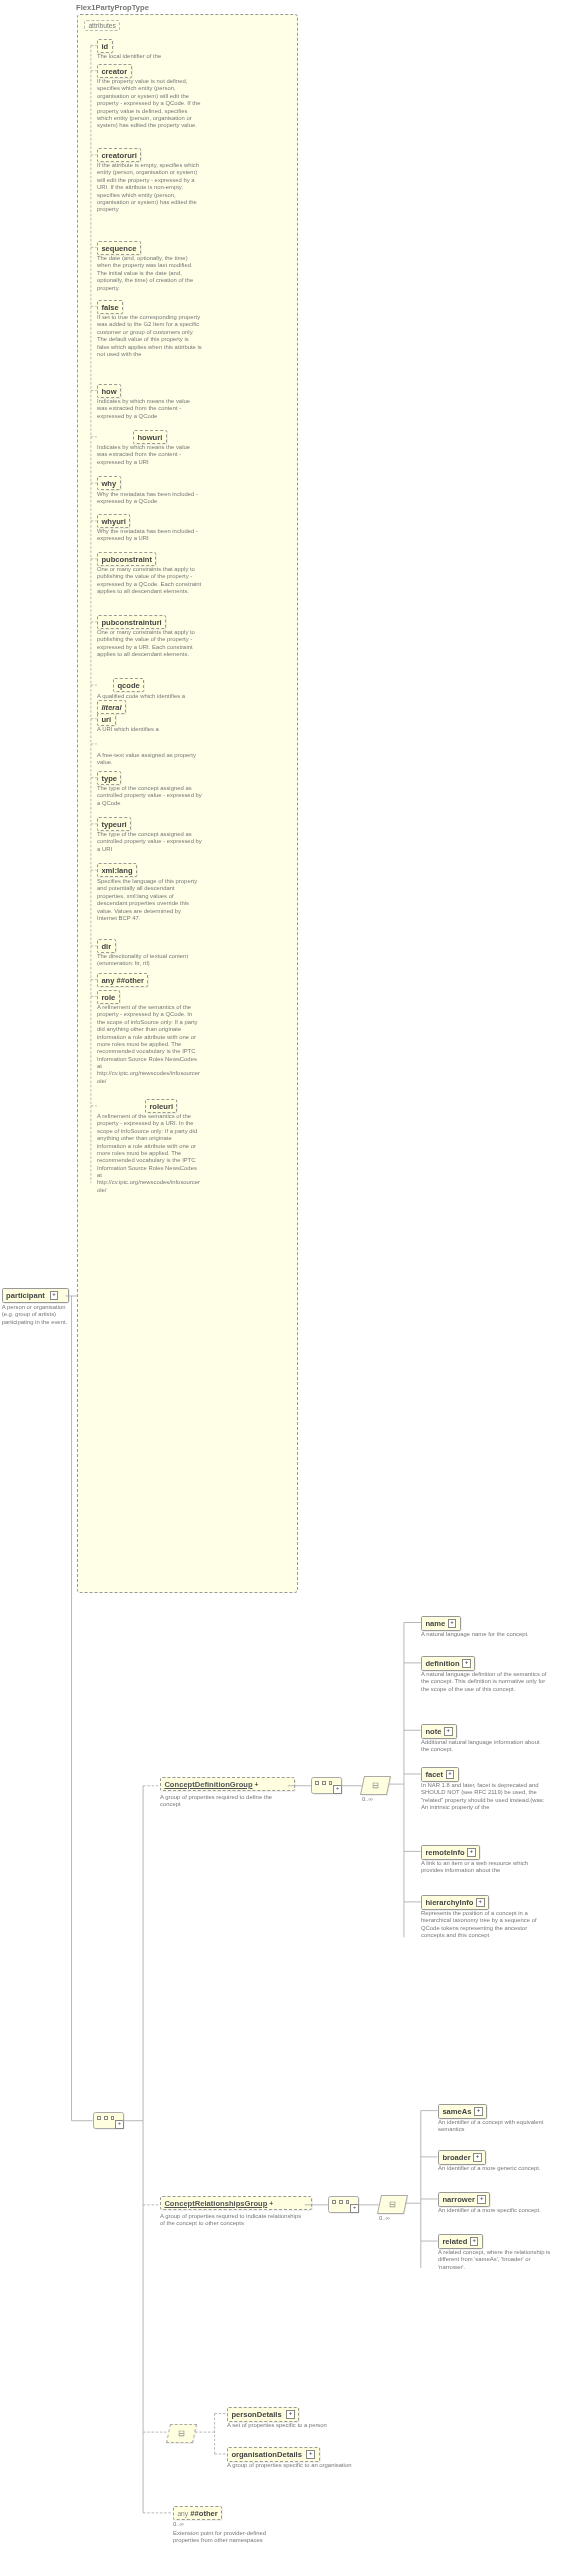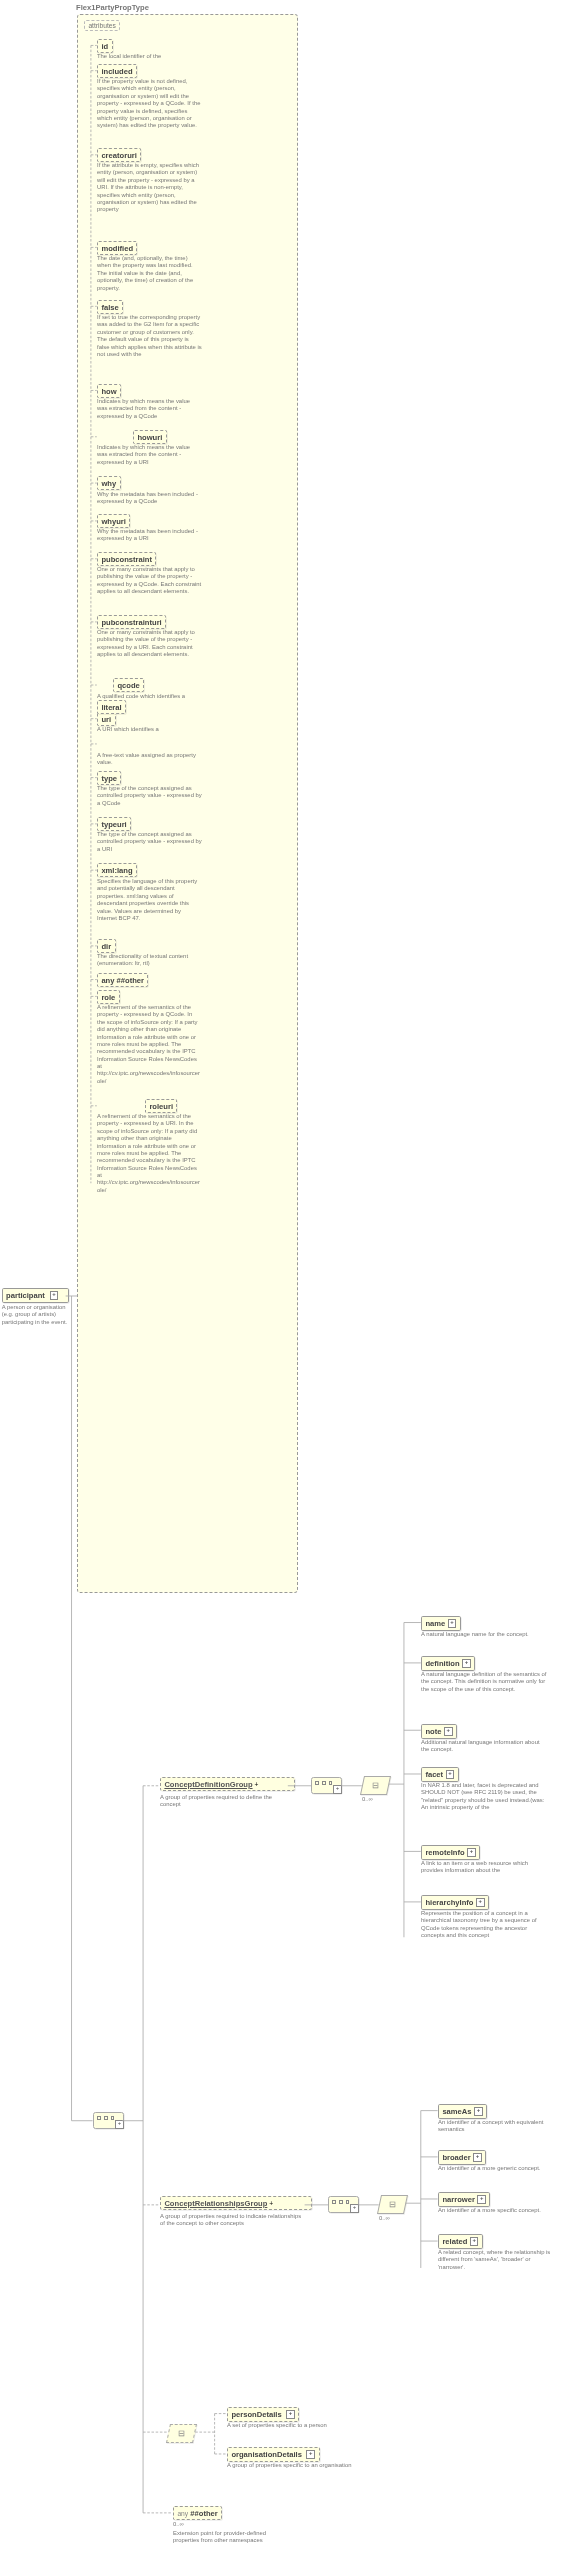--- a/index.html
+++ b/index.html
@@ -158,45 +158,45 @@
   </div>
   <div class="desc" style="left:1.7px; top:1304px; width:72px;">A person or organisation (e.g. group of artists) participating in the event.</div>
 
   <div class="outer-box" style="left:77px; top:13.5px; width:219px; height:1577px;"></div>
 
   <div class="attr-box" style="left:84px; top:20px;">attributes</div>
 
   <div id="attrs-area">
       <div class="node-box dashed" style="left: 97px; top: 39px;"><span>id</span></div>
       <div class="desc" style="left: 97px; top: 53px; width: 105px;">The local identifier of the</div>
-      <div class="node-box dashed" style="left: 97px; top: 64px;"><span>included</span></div>
+      <div class="node-box dashed" style="left: 97px; top: 64px;"><span>creator</span></div>
       <div class="desc" style="left: 97px; top: 78px; width: 105px;">If the property value is not defined, specifies which entity (person, organisation or system) will edit the property - expressed by a QCode. If the property value is defined, specifies which entity (person, organisation or system) has edited the property value.</div>
       <div class="node-box dashed" style="left: 97px; top: 148px;"><span>creatoruri</span></div>
       <div class="desc" style="left: 97px; top: 162px; width: 105px;">If the attribute is empty, specifies which entity (person, organisation or system) will edit the property - expressed by a URI. If the attribute is non-empty, specifies which entity (person, organisation or system) has edited the property</div>
-      <div class="node-box dashed" style="left: 97px; top: 241px;"><span>modified</span></div>
+      <div class="node-box dashed" style="left: 97px; top: 241px;"><span>sequence</span></div>
       <div class="desc" style="left: 97px; top: 255px; width: 105px;">The date (and, optionally, the time) when the property was last modified. The initial value is the date (and, optionally, the time) of creation of the property.</div>
       <div class="node-box dashed" style="left: 97px; top: 300px;"><span>false</span></div>
       <div class="desc" style="left: 97px; top: 314px; width: 105px;">If set to true the corresponding property was added to the G2 Item for a specific customer or group of customers only. The default value of this property is false which applies when this attribute is not used with the</div>
       <div class="node-box dashed" style="left: 97px; top: 384px;"><span>how</span></div>
       <div class="desc" style="left: 97px; top: 398px; width: 105px;">Indicates by which means the value was extracted from the content - expressed by a QCode</div>
       <div class="node-box dashed" style="left: 97px; top: 430px; margin-left: 36px;"><span>howuri</span></div>
       <div class="desc" style="left: 97px; top: 444px; width: 105px;">Indicates by which means the value was extracted from the content - expressed by a URI</div>
       <div class="node-box dashed" style="left: 97px; top: 476px;"><span>why</span></div>
       <div class="desc" style="left: 97px; top: 491px; width: 105px;">Why the metadata has been included - expressed by a QCode</div>
       <div class="node-box dashed" style="left: 97px; top: 514px;"><span>whyuri</span></div>
       <div class="desc" style="left: 97px; top: 528px; width: 105px;">Why the metadata has been included - expressed by a URI</div>
       <div class="node-box dashed" style="left: 97px; top: 552px;"><span>pubconstraint</span></div>
       <div class="desc" style="left: 97px; top: 566px; width: 105px;">One or many constraints that apply to publishing the value of the property - expressed by a QCode. Each constraint applies to all descendant elements.</div>
       <div class="node-box dashed" style="left: 97px; top: 615px;"><span>pubconstrainturi</span></div>
       <div class="desc" style="left: 97px; top: 629px; width: 105px;">One or many constraints that apply to publishing the value of the property - expressed by a URI. Each constraint applies to all descendant elements.</div>
       <div class="node-box dashed" style="left: 113px; top: 678px;"><span>qcode</span></div>
       <div class="desc" style="left: 97px; top: 693px; width: 105px;">A qualified code which identifies a concept.</div>
       <div class="node-box dashed" style="left: 97px; top: 712px;"><span>uri</span></div>
       <div class="desc" style="left: 97px; top: 726px; width: 105px;">A URI which identifies a</div>
-      <div class="node-box dashed" style="left: 97px; top: 700px;"><span>literal</span></div>
+      <div class="node-box dashed" style="left: 97px; top: 700px; font-style: italic;"><span>literal</span></div>
       <div class="desc" style="left: 97px; top: 752px; width: 105px;">A free-text value assigned as property value.</div>
       <div class="node-box dashed" style="left: 97px; top: 771px;"><span>type</span></div>
       <div class="desc" style="left: 97px; top: 785px; width: 105px;">The type of the concept assigned as controlled property value - expressed by a QCode</div>
       <div class="node-box dashed" style="left: 97px; top: 817px;"><span>typeuri</span></div>
       <div class="desc" style="left: 97px; top: 831px; width: 105px;">The type of the concept assigned as controlled property value - expressed by a URI</div>
       <div class="node-box dashed" style="left: 97px; top: 863px;"><span>xml:lang</span></div>
       <div class="desc" style="left: 97px; top: 878px; width: 105px;">Specifies the language of this property and potentially all descendant properties. xml:lang values of descendant properties override this value. Values are determined by Internet BCP 47.</div>
       <div class="node-box dashed" style="left: 97px; top: 939px;"><span>dir</span></div>
       <div class="desc" style="left: 97px; top: 953px; width: 105px;">The directionality of textual content (enumeration: ltr, rtl)</div>
       <div class="node-box dashed" style="left: 97px; top: 973px;"><span>any ##other</span></div>

